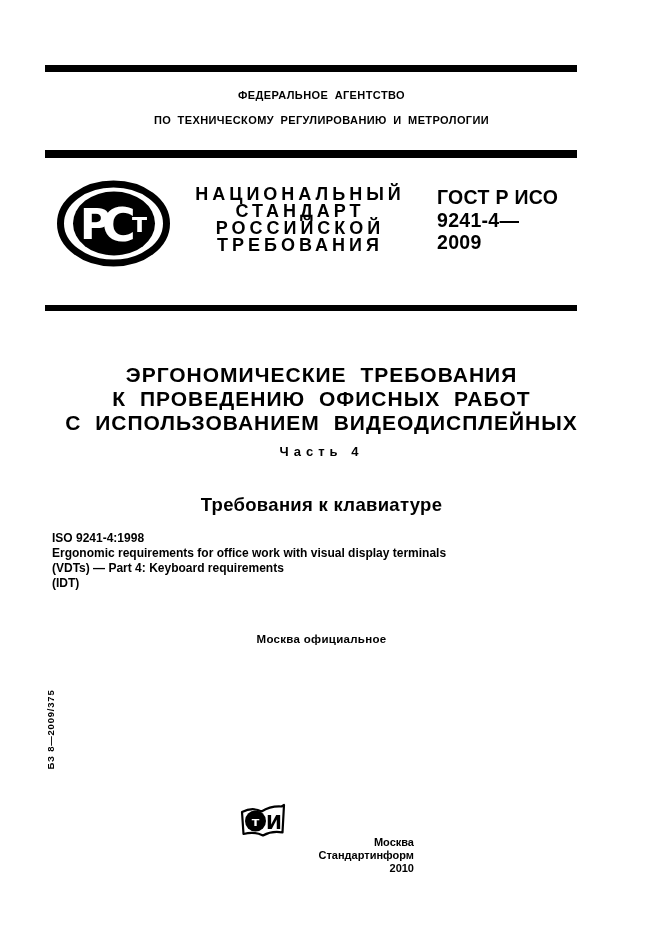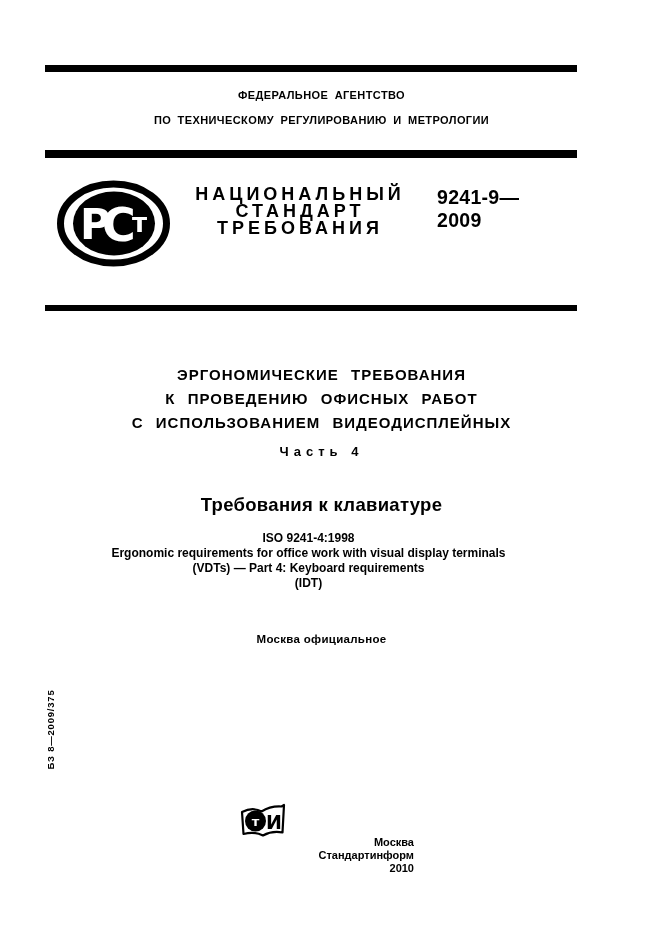--- a/index.html
+++ b/index.html
@@ -58,42 +58,41 @@
     top: 180px;
     width: 115px;
     height: 87px;
   }
   .title-block {
     position: absolute;
     left: 45px;
     top: 363px;
     width: 553px;
     text-align: center;
-    font-size: 15px;
+    font-size: 21px;
     line-height: 24px;
     letter-spacing: 1px;
     word-spacing: 7px;
     white-space: nowrap;
   }
   .part-line {
     top: 444px;
     font-size: 13px;
     letter-spacing: 5px;
   }
   .subtitle-line {
     top: 494px;
     font-size: 18.5px;
     letter-spacing: 0.3px;
   }
   .iso-block {
     position: absolute;
-    left: 32px;
+    left: 52px;
     top: 531px;
     width: 553px;
-    text-align: center;
     font-size: 12px;
     line-height: 15px;
   }
   .edition-line {
     top: 633px;
     font-size: 11.5px;
     letter-spacing: 0.3px;
   }
   .side-code {
     position: absolute;
@@ -142,25 +141,27 @@
       <ellipse cx="58" cy="43.5" rx="41" ry="32" fill="#000"></ellipse>
       <text x="24" y="59" font-family="DejaVu Sans, sans-serif" font-weight="bold" font-size="42" fill="#ffffff">Р</text>
       <text x="46" y="61" font-family="DejaVu Sans, sans-serif" font-weight="bold" font-size="46" fill="#ffffff">С</text>
       <text x="76" y="52" font-family="DejaVu Sans, sans-serif" font-weight="bold" font-size="26" fill="#ffffff">т</text>
     </svg>
   </div>
 
   <div class="type-block">
     <div>НАЦИОНАЛЬНЫЙ</div>
     <div>СТАНДАРТ</div>
+    <div>РОССИЙСКОЙ</div>
     <div>ТРЕБОВАНИЯ</div>
   </div>
 
   <div class="gost-block">
-    <div>9241-9—</div>
+    <div>ГОСТ Р ИСО</div>
+    <div>9241-4—</div>
     <div>2009</div>
   </div>
 
   <div class="bar" style="top:305px;height:6px;"></div>
 
   <div class="title-block">
     <div>ЭРГОНОМИЧЕСКИЕ ТРЕБОВАНИЯ</div>
     <div>К ПРОВЕДЕНИЮ ОФИСНЫХ РАБОТ</div>
     <div>С ИСПОЛЬЗОВАНИЕМ ВИДЕОДИСПЛЕЙНЫХ</div>
   </div>

